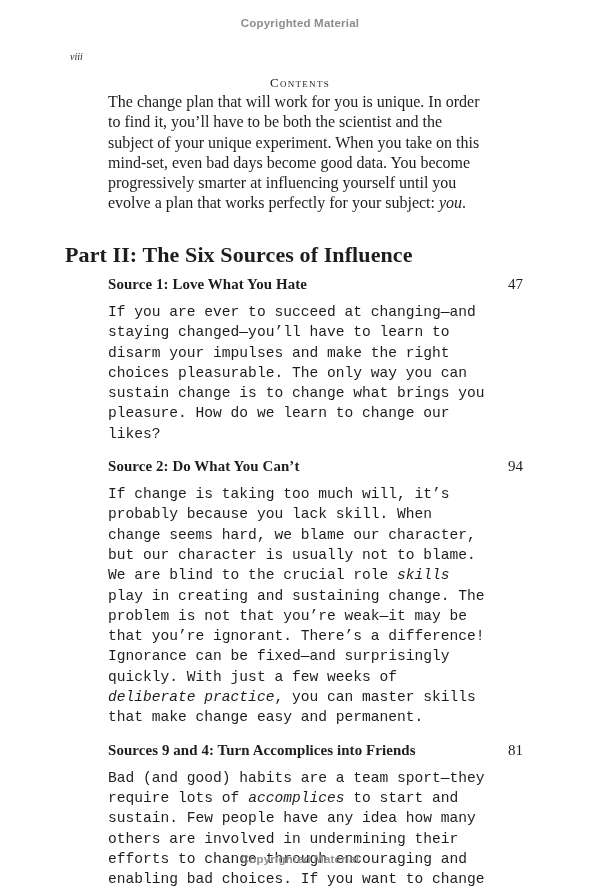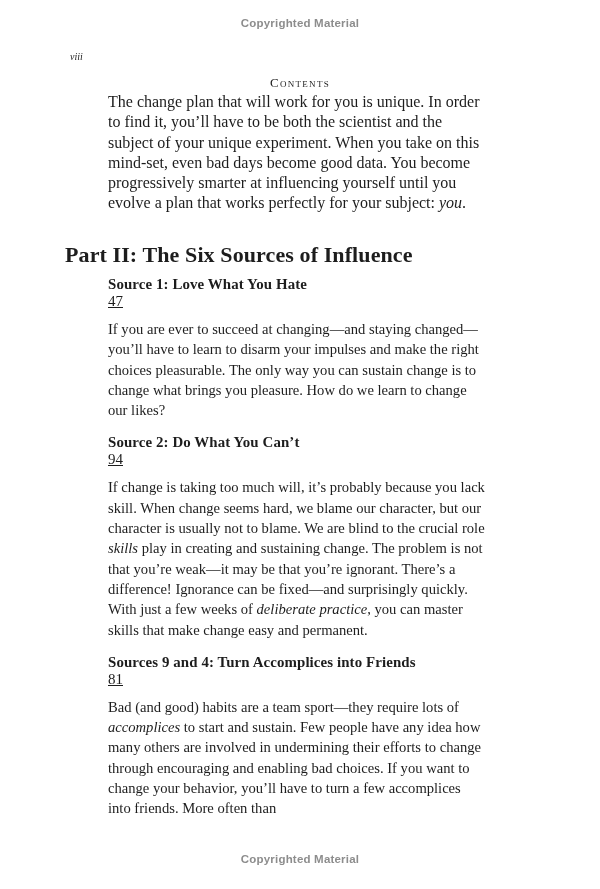--- a/index.html
+++ b/index.html
@@ -71,37 +71,36 @@
     position: absolute;
     top: 276px;
     left: 108px;
     width: 415px;
   }
   .entry-header {
     display: flex;
     justify-content: space-between;
     align-items: baseline;
     margin-bottom: 9px;
-    flex-direction: column;
   }
   .entry-title {
     font-weight: bold;
     font-size: 14.9px;
     letter-spacing: 0.1px;
   }
   .entry-page-number {
     font-size: 15px;
     font-weight: normal;
-    text-decoration: underline;
   }
   .entry-summary {
     width: 378px;
     font-size: 14.6px;
     line-height: 20.3px;
     margin: 0 0 14px 0;
+    font-family: Liberation Mono, monospace;
   }
   .entry-summary i, .intro-para i { font-style: italic; }
 </style>
 </head>
 <body>
 
 <div class="page">
 
   <div class="copyright-notice copyright-top">Copyrighted Material</div>
 

